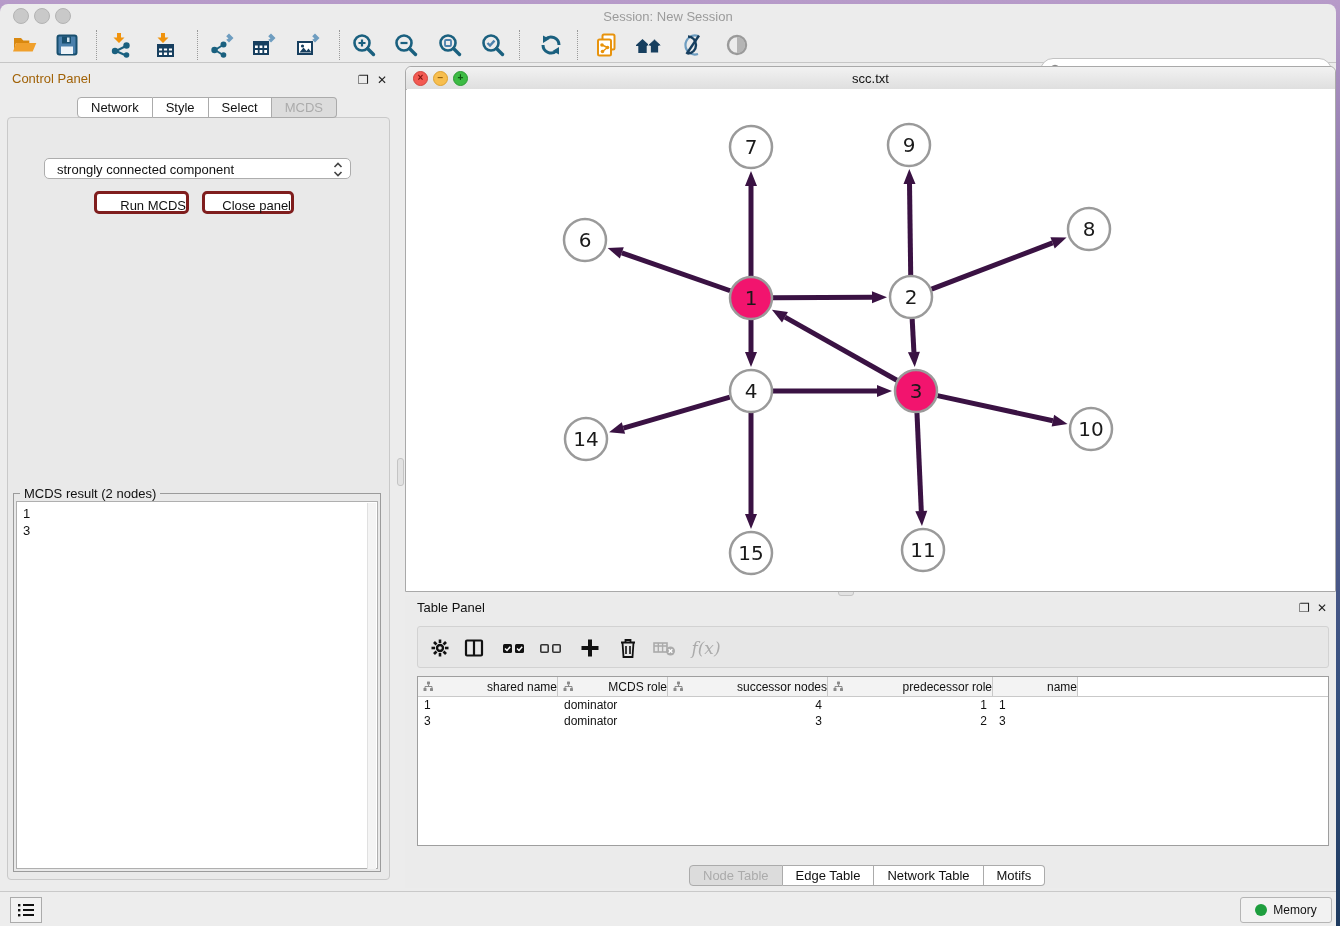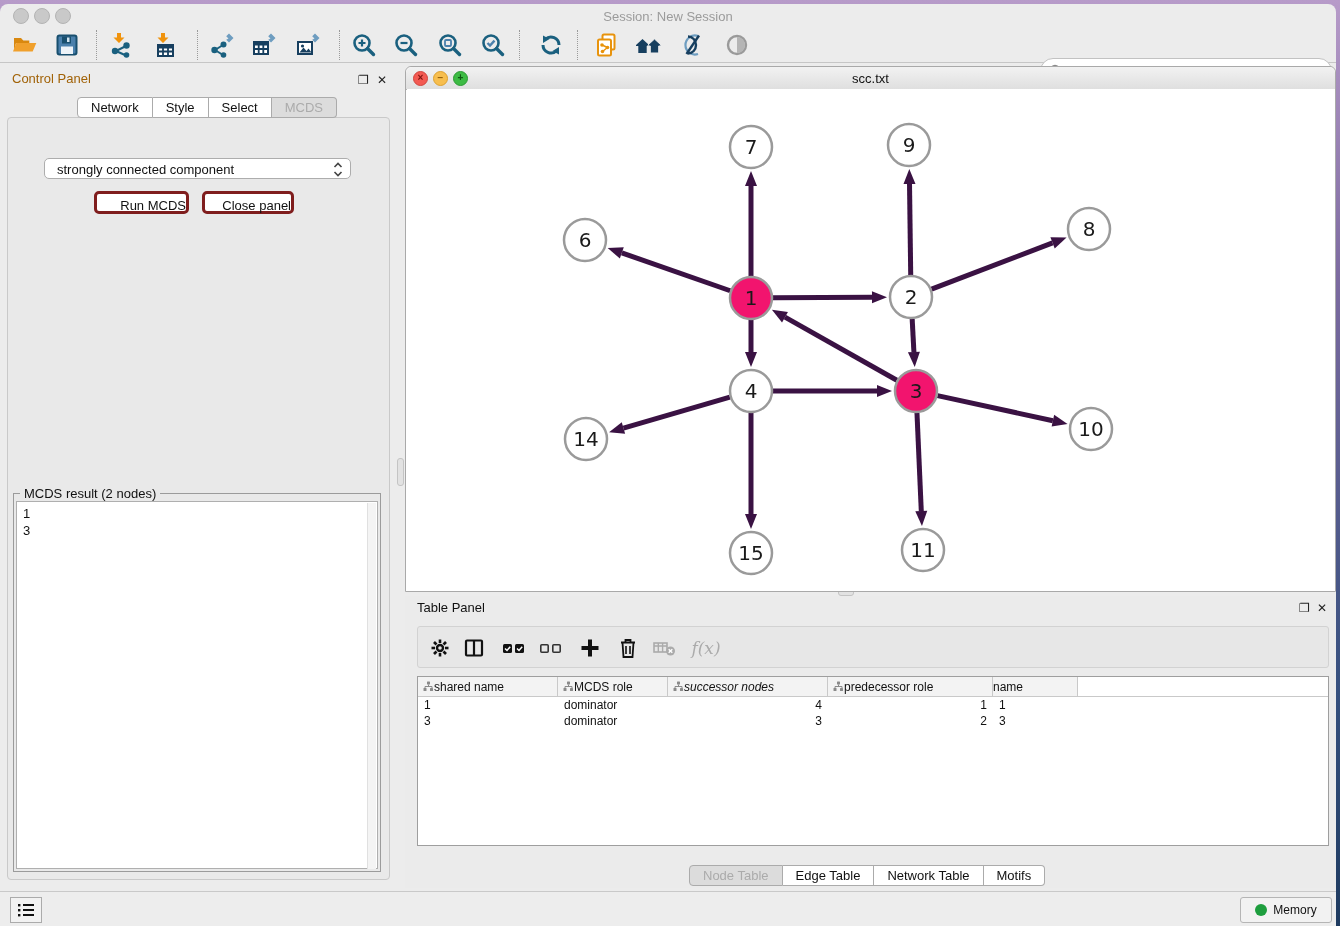--- a/index.html
+++ b/index.html
@@ -46,21 +46,21 @@
   
   #table-panel{left:405px;top:596px;width:931px;height:292px;background:#EBEBEB;}
   #tp-title{left:417px;top:600px;font-size:13px;color:#111;}
   #tp-toolbar{left:417px;top:626px;width:912px;height:42px;background:#E7E7E7;border:1px solid #D2D2D2;border-radius:3px;box-sizing:border-box;}
   .tp-icon{position:absolute;top:8px;width:28px;height:26px;display:flex;align-items:center;justify-content:center;}
   #fx-label{font-family:"DejaVu Serif",serif;font-style:italic;font-size:17px;color:#ABABAB;}
   #tbl{left:417px;top:676px;width:912px;height:170px;background:#fff;border:1px solid #9E9E9E;box-sizing:border-box;}
   #tbl-head{display:flex;height:19px;border-bottom:1px solid #C9C9C9;}
   .th{background:#F3F3F3;border-right:1px solid #C9C9C9;display:flex;align-items:center;font-size:12px;color:#111;box-sizing:border-box;position:relative;}
   .th-icon{margin-left:5px;display:flex;}
-  .th-label{flex:1;text-align:left;}
+  .th-label{flex:1;text-align:right;}
   .th-filler{flex:1;background:#fff;}
   .tr{display:flex;height:16px;}
   .td{font-size:12px;line-height:16px;padding:0 6px;box-sizing:border-box;color:#111;}
   
   #tp-tabs{left:689px;top:865px;height:22px;}
   
   #statusbar{left:0;top:891px;width:1336px;height:35px;background:#EDEDED;border-top:1px solid #C9C9C9;}
   #list-btn{left:10px;top:897px;width:30px;height:24px;background:#F2F2F2;border:1px solid #ABABAB;display:flex;align-items:center;justify-content:center;}
   #memory-btn{left:1240px;top:897px;width:90px;height:24px;background:#F2F2F2;border:1px solid #B5B5B5;border-radius:3px;display:flex;align-items:center;justify-content:center;font-size:12px;color:#111;}
   #memory-dot{width:12px;height:12px;border-radius:50%;margin-right:6px;}
@@ -399,21 +399,21 @@
           <span class="th-icon">
             <svg width="11" height="11" viewBox="0 0 11 11">
               <rect x="4" y="0.5" width="3" height="3" rx="0.5" fill="#8a8a8a"></rect>
               <rect x="0.5" y="7" width="3" height="3" rx="0.5" fill="#8a8a8a"></rect>
               <rect x="7" y="7" width="3" height="3" rx="0.5" fill="#8a8a8a"></rect>
               <path d="M5.5 3.5v2M2 7V5.5h7V7" stroke="#8a8a8a" fill="none"></path>
             </svg>
           </span>
           <span class="th-label">MCDS role</span>
         </div>
-        <div class="th" style="width: 160px; font-style: italic;">
+        <div class="th" style="width: 160px;">
           <span class="th-icon">
             <svg width="11" height="11" viewBox="0 0 11 11">
               <rect x="4" y="0.5" width="3" height="3" rx="0.5" fill="#8a8a8a"></rect>
               <rect x="0.5" y="7" width="3" height="3" rx="0.5" fill="#8a8a8a"></rect>
               <rect x="7" y="7" width="3" height="3" rx="0.5" fill="#8a8a8a"></rect>
               <path d="M5.5 3.5v2M2 7V5.5h7V7" stroke="#8a8a8a" fill="none"></path>
             </svg>
           </span>
           <span class="th-label">successor nodes</span>
         </div>

